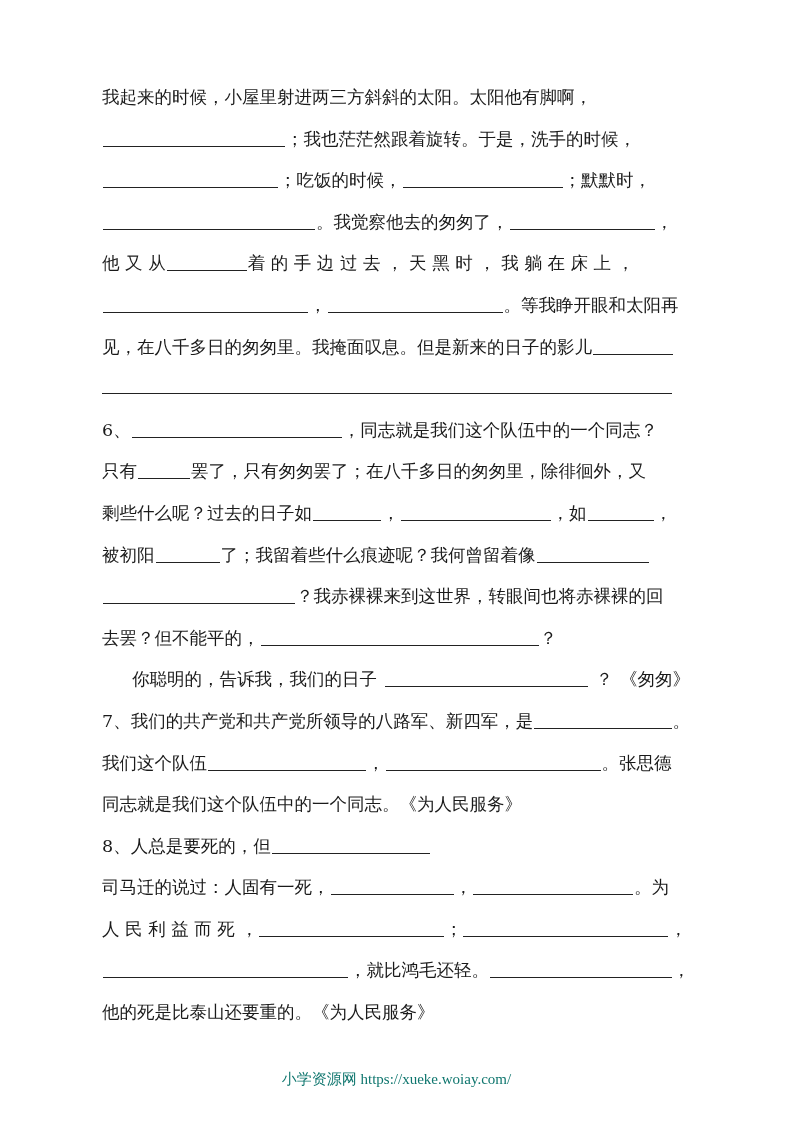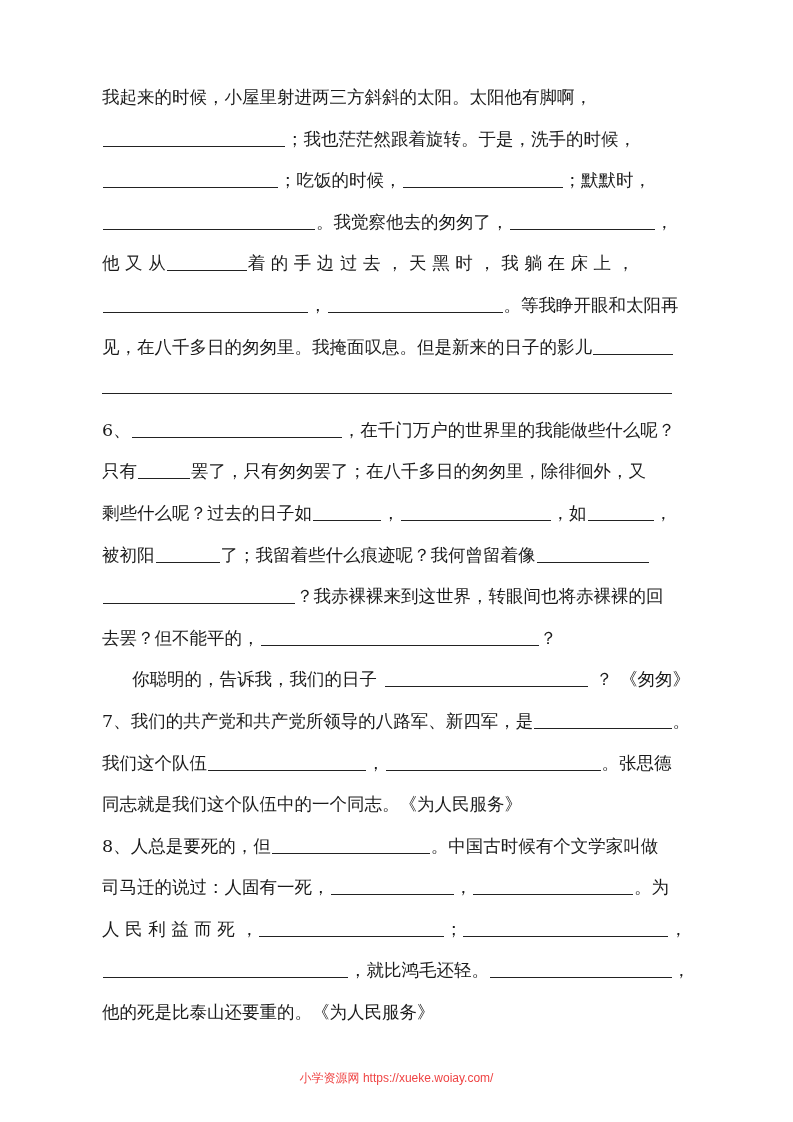--- a/index.html
+++ b/index.html
@@ -7,21 +7,21 @@
          font-family: "DejaVu Serif", "Liberation Serif", serif; color: #1a1a1a; }
   .page { position: absolute; left: 102px; top: 84px; width: 588px; }
   .line { height: 41.6px; line-height: 26px; font-size: 17.5px; white-space: nowrap;
           display: flex; align-items: flex-start; text-align: right; }
   .blank { display: inline-block; border-bottom: 1.2px solid #222; height: 20px; margin: 0 1px; vertical-align: bottom; }
   .indent { padding-left: 30px; gap: 7px; }
   .bold { font-weight: normal; font-family: "DejaVu Sans", "Liberation Sans", sans-serif; }
   .rule-line { height: 41.6px; position: relative; }
   .rule-line .rule { position: absolute; left: 0; top: 18px; width: 570px; border-bottom: 1.2px solid #222; }
   .footer { position: absolute; left: 0; right: 0; top: 1070px; text-align: center;
-            font-family: Liberation Sans, sans-serif; font-size: 12px; color: #ef4444; }
+            font-family: Liberation Serif, serif; font-size: 15px; color: #0f766e; }
 </style>
 </head>
 <body>
 
 <div class="page">
 
   <div class="line">
     <span>我起来的时候，小屋里射进两三方斜斜的太阳。太阳他有脚啊，</span>
   </div>
   <div class="line">
@@ -55,21 +55,21 @@
     <span>见，在八千多日的匆匆里。我掩面叹息。但是新来的日子的影儿</span>
     <span class="blank" style="width:80px"></span>
   </div>
   <div class="rule-line">
     <div class="rule"></div>
   </div>
 
   <div class="line">
     <span>6、</span>
     <span class="blank" style="width:210px"></span>
-    <span>，在千门万户的世界里的我能做些什么呢？</span>
+    <span>，同志就是我们这个队伍中的一个同志？</span>
   </div>
   <div class="line">
     <span>只有</span>
     <span class="blank" style="width:52px"></span>
     <span>罢了，只有匆匆罢了；在八千多日的匆匆里，除徘徊外，又</span>
   </div>
   <div class="line">
     <span>剩些什么呢？过去的日子如</span>
     <span class="blank" style="width:68px"></span>
     <span>，</span>
@@ -113,21 +113,20 @@
     <span>。张思德</span>
   </div>
   <div class="line">
     <span>同志就是我们这个队伍中的一个同志。</span>
     <span class="bold">《为人民服务》</span>
   </div>
 
   <div class="line">
     <span>8、人总是要死的，但</span>
     <span class="blank" style="width:158px"></span>
-    <span>。中国古时候有个文学家叫做</span>
   </div>
   <div class="line">
     <span>司马迁的说过：人固有一死，</span>
     <span class="blank" style="width:123px"></span>
     <span>，</span>
     <span class="blank" style="width:160px"></span>
     <span>。为</span>
   </div>
   <div class="line">
     <span>人 民 利 益 而 死 ，</span>

